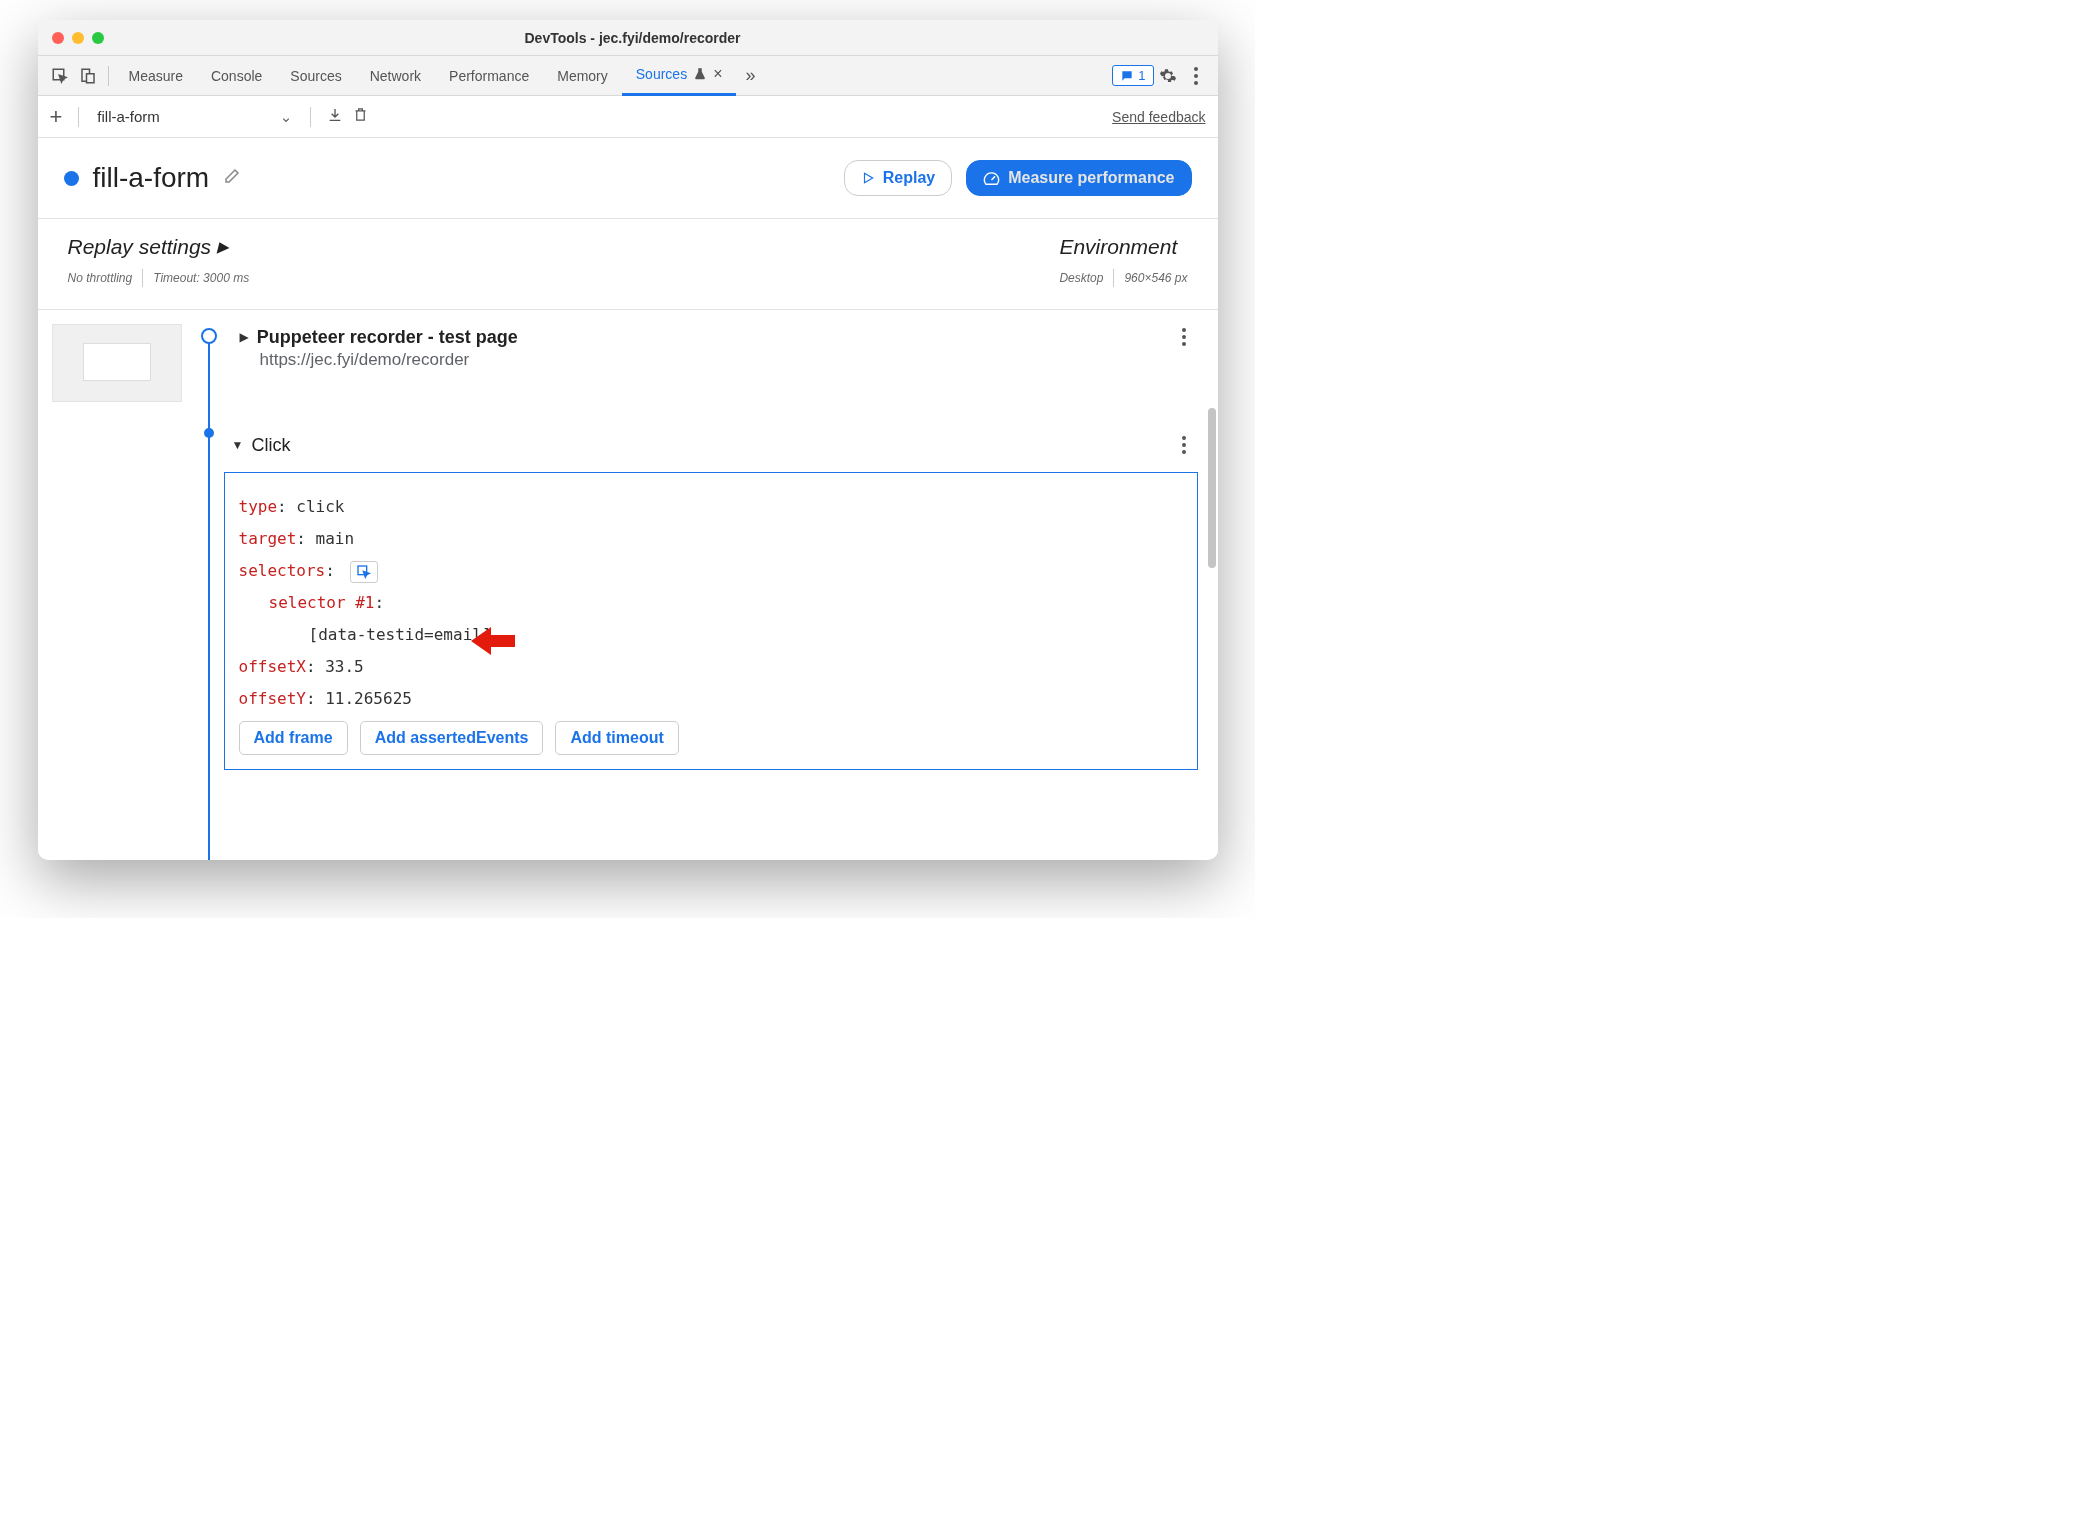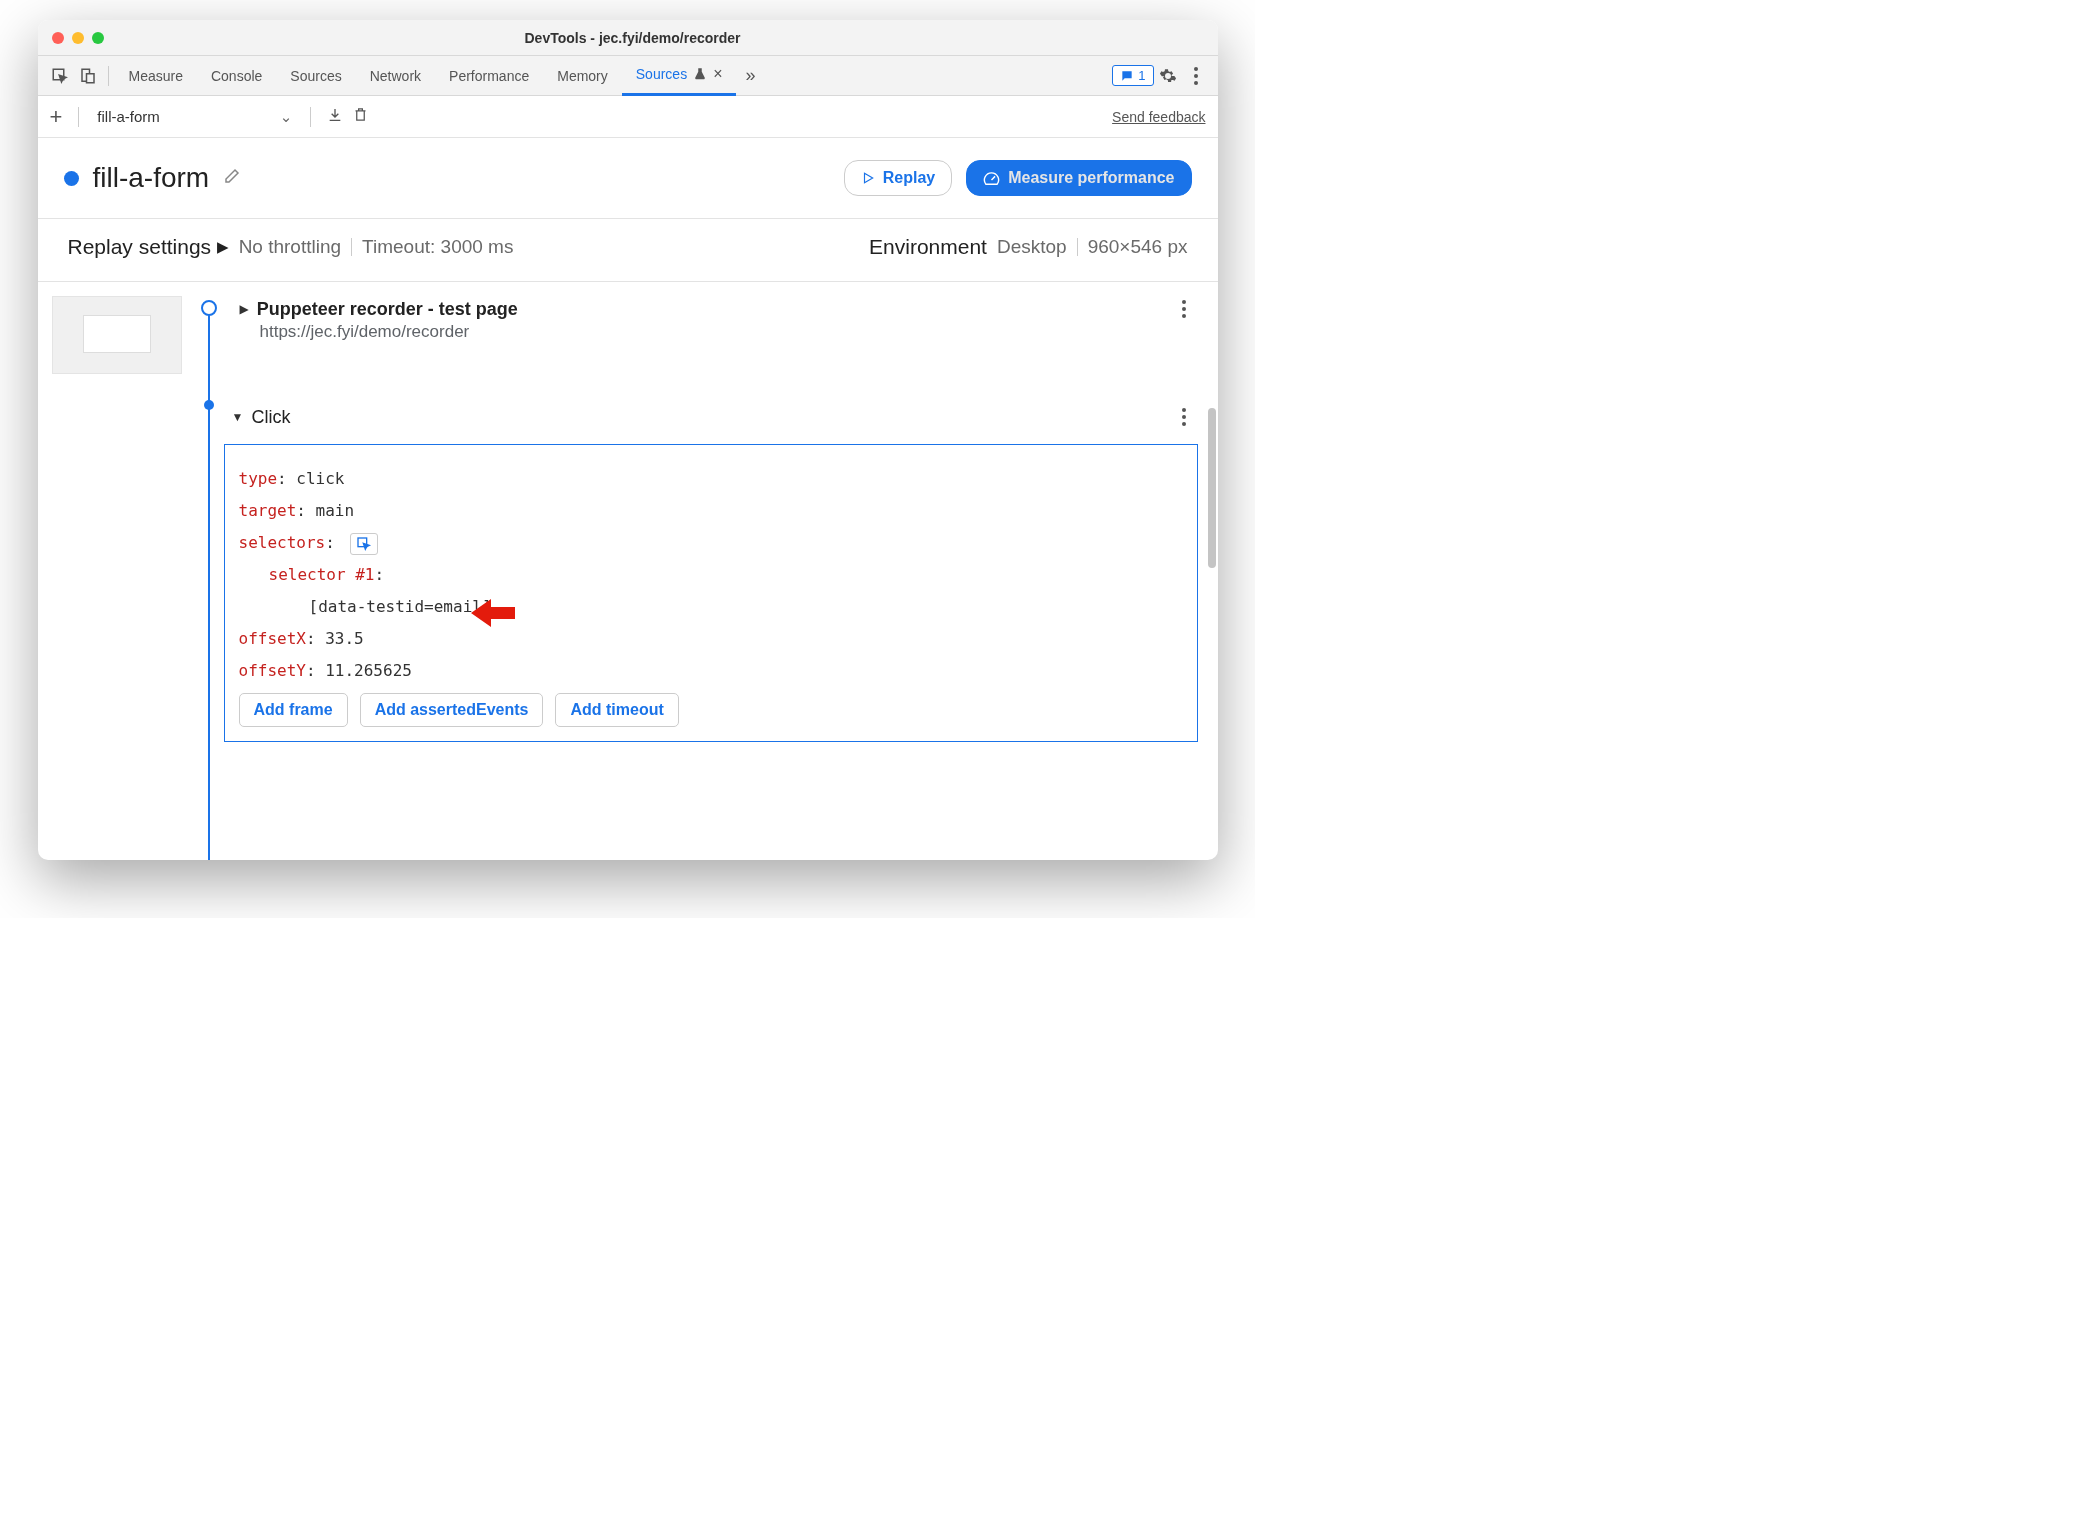--- a/index.html
+++ b/index.html
@@ -147,30 +147,30 @@
   color: #e5e5e5;
   border-color: #1a73e8;
   font-weight: 600;
 }
 .btn.outline { color: #1a73e8; border-color: #ccc; font-weight: 600; }
 .settings-row {
   display: flex;
   padding: 16px 30px 22px;
   border-bottom: 1px solid #e3e3e3;
 }
-.settings-col { display: flex; flex-direction: row; gap: 10px; }
+.settings-col { display: flex; flex-direction: column; gap: 10px; font-style: italic; }
 .settings-title {
   font-size: 21px;
   color: #222;
   display: flex;
   align-items: center;
   gap: 6px;
 }
 .settings-sub {
-  font-size: 19px;
+  font-size: 12px;
   color: #6a6a6a;
   display: flex;
   align-items: center;
 }
 .settings-sub .sep {
   width: 1px; height: 18px; background: #ccc; margin: 0 10px;
 }
 .content {
   flex: 1;
   display: flex;

